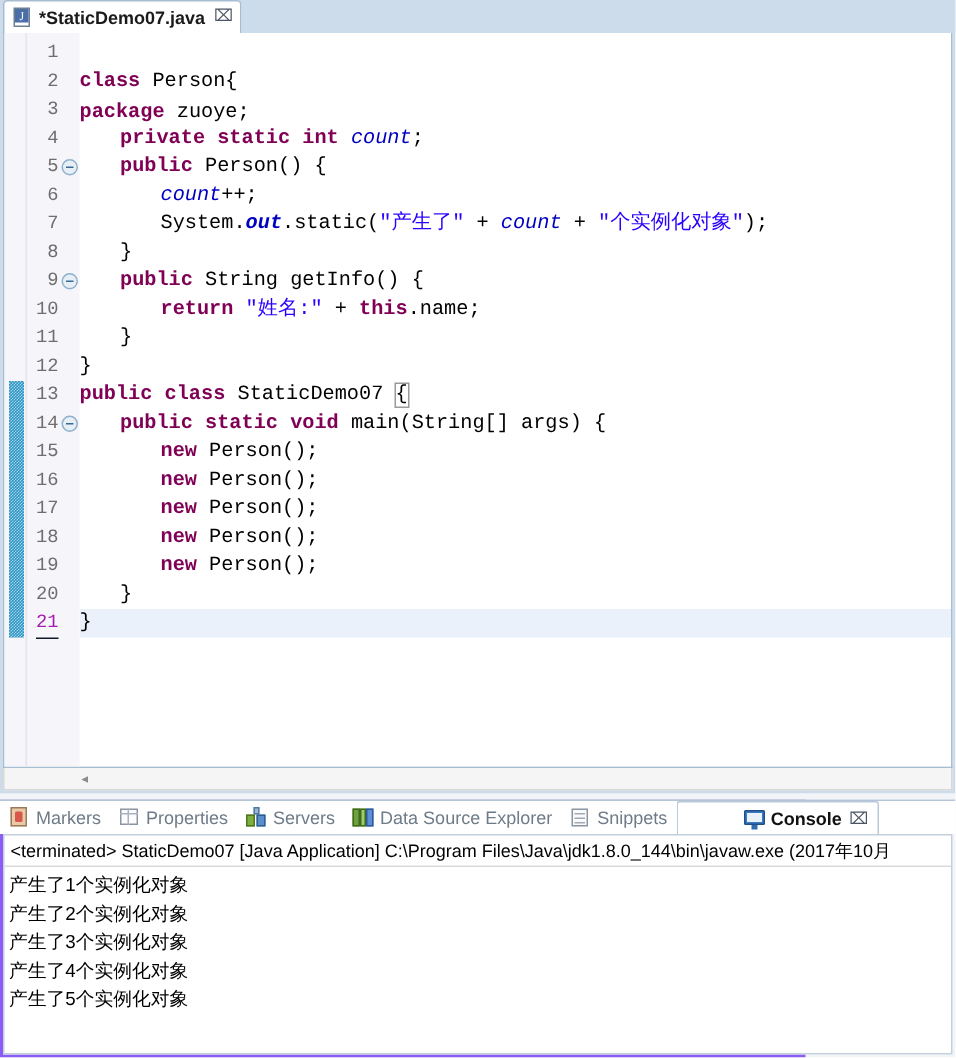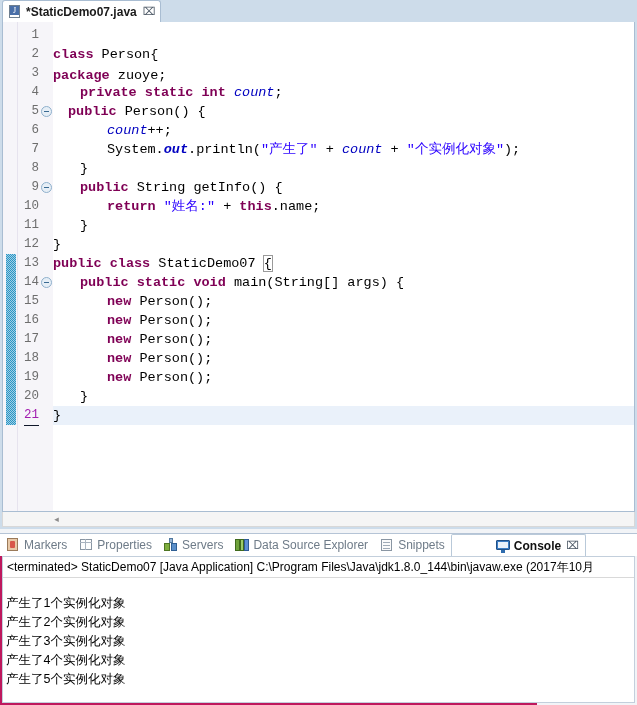--- a/index.html
+++ b/index.html
@@ -234,21 +234,21 @@
     width: 637px; height: 4px;
     background: #f2f4f7;
   }
 
   
   .bottom-part {
     position: absolute;
     left: 0; top: 533px;
     width: 537px;
     height: 172px;
-    background: #be185d;
+    background: #8b5cf6;
   }
 
   .view-tabs {
     position: absolute;
     left: 0; top: 0;
     width: 637px;
     height: 23px;
     background: #ffffff;
     border-top: 1px solid #b5c4d6;
     display: flex;
@@ -343,21 +343,20 @@
     overflow: hidden;
     font-family: "Liberation Sans", sans-serif;
   }
 
   .console-out {
     position: absolute;
     left: 0; top: 21px;
     right: 0; bottom: 0;
     padding: 3px 0 0 3px;
     box-sizing: border-box;
-    margin-top: 13px;
   }
   .console-out .oline {
     font-family: "Liberation Sans", sans-serif;
     font-size: 12.5px;
     line-height: 19px;
     color: #000000;
     white-space: pre;
   }
 </style>
 </head>
@@ -406,23 +405,23 @@
             <div class="ln" style="top: 308px;">17</div>
             <div class="ln" style="top: 327px;">18</div>
             <div class="ln" style="top: 346px;">19</div>
             <div class="ln" style="top: 365px;">20</div>
             <div class="ln current" style="top: 384px;">21</div>
           </div>
         <div class="code-lines" id="code-lines">
             <div class="cl" style="top: 4px; left: 0px; margin-top: 40px;"><span class="kw">package</span><span class="pln"> zuoye;</span></div>
             <div class="cl" style="top: 23px; left: 0px;"><span class="kw">class</span><span class="pln"> Person{</span></div>
             <div class="cl" style="top: 61px; left: 27px;"><span class="kw">private static int</span><span class="pln"> </span><span class="fld">count</span><span class="pln">;</span></div>
-            <div class="cl" style="top: 80px; left: 15px;"><span class="kw">public</span><span class="pln"> Person() {</span></div>
+            <div class="cl" style="top: 80px; left: 27px;"><span class="kw">public</span><span class="pln"> Person() {</span></div>
             <div class="cl" style="top: 99px; left: 54px;"><span class="fld">count</span><span class="pln">++;</span></div>
-            <div class="cl" style="top: 118px; left: 54px;"><span class="pln">System.</span><span class="fldb">out</span><span class="pln">.println(</span><span class="str">"产生了"</span><span class="pln"> + </span><span class="fld">count</span><span class="pln"> + </span><span class="str">"个实例化对象"</span><span class="pln">);</span></div>
+            <div class="cl" style="top: 118px; left: 54px;"><span class="pln">System.</span><span class="fldb">out</span><span class="pln">.static(</span><span class="str">"产生了"</span><span class="pln"> + </span><span class="fld">count</span><span class="pln"> + </span><span class="str">"个实例化对象"</span><span class="pln">);</span></div>
             <div class="cl" style="top: 137px; left: 27px;"><span class="pln">}</span></div>
             <div class="cl" style="top: 156px; left: 27px;"><span class="kw">public</span><span class="pln"> String getInfo() {</span></div>
             <div class="cl" style="top: 175px; left: 54px;"><span class="kw">return</span><span class="pln"> </span><span class="str">"姓名:"</span><span class="pln"> + </span><span class="kw">this</span><span class="pln">.name;</span></div>
             <div class="cl" style="top: 194px; left: 27px;"><span class="pln">}</span></div>
             <div class="cl" style="top: 213px; left: 0px;"><span class="pln">}</span></div>
             <div class="cl" style="top: 232px; left: 0px;"><span class="kw">public class</span><span class="pln"> StaticDemo07 </span><span class="brk bracket-match">{</span></div>
             <div class="cl" style="top: 251px; left: 27px;"><span class="kw">public static void</span><span class="pln"> main(String[] args) {</span></div>
             <div class="cl" style="top: 270px; left: 54px;"><span class="kw">new</span><span class="pln"> Person();</span></div>
             <div class="cl" style="top: 289px; left: 54px;"><span class="kw">new</span><span class="pln"> Person();</span></div>
             <div class="cl" style="top: 308px; left: 54px;"><span class="kw">new</span><span class="pln"> Person();</span></div>

